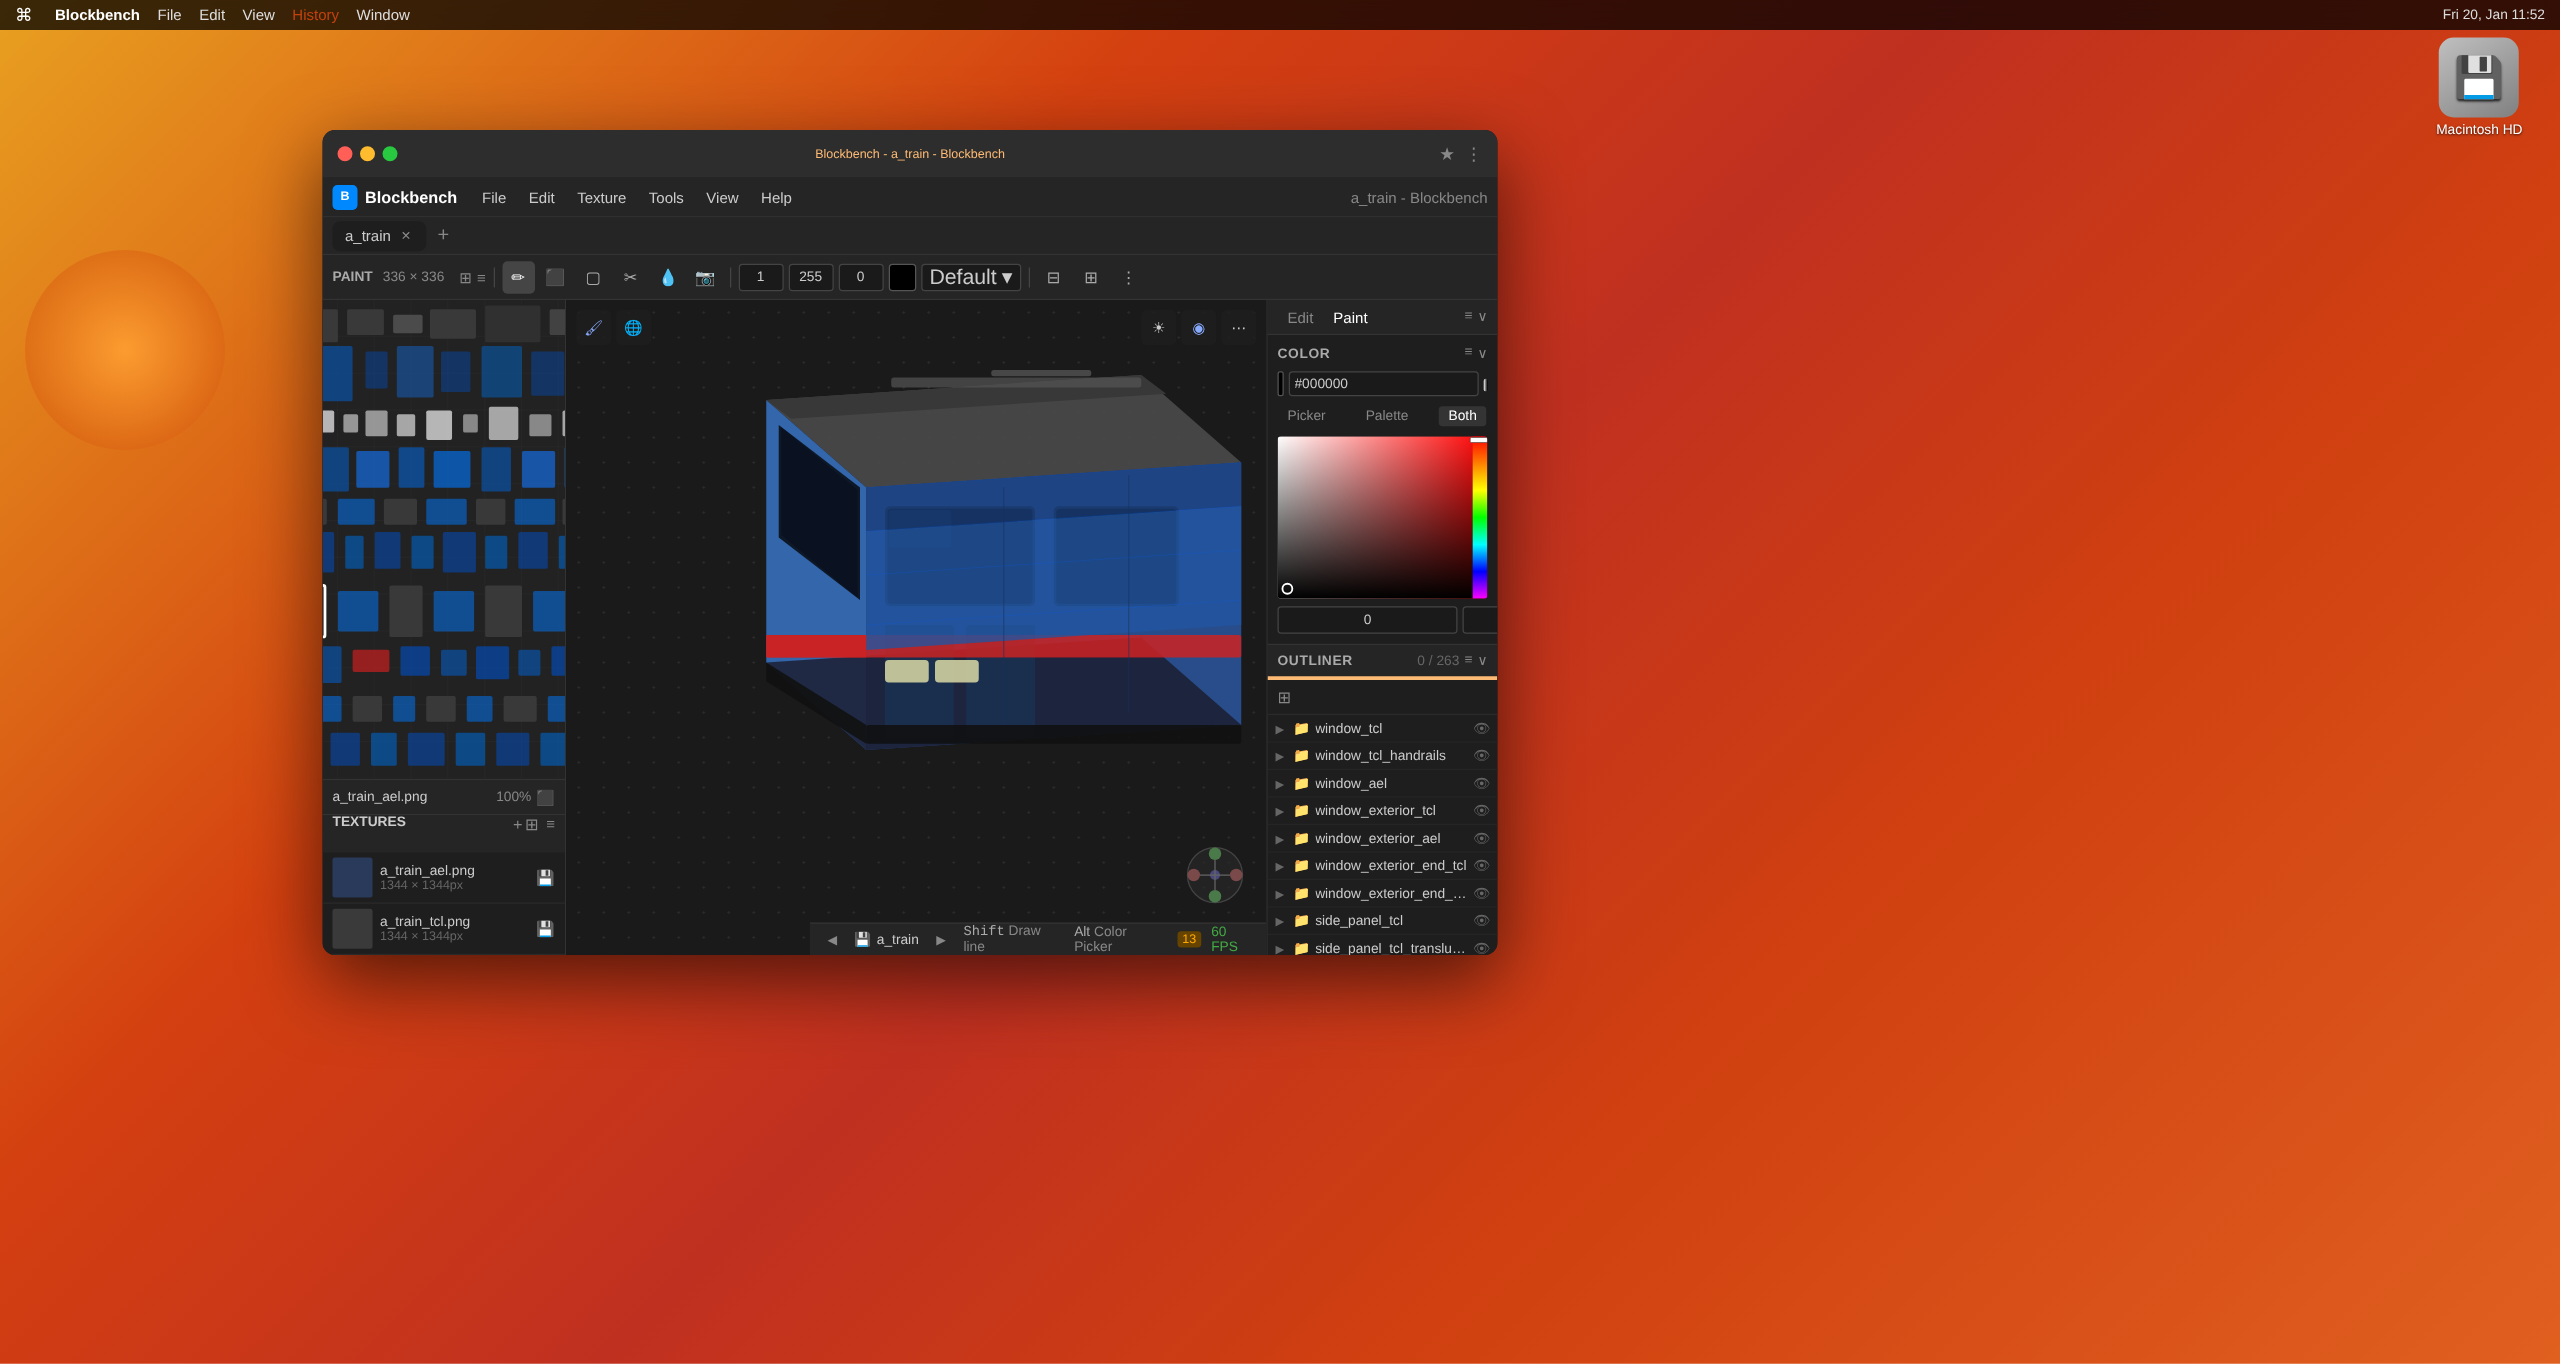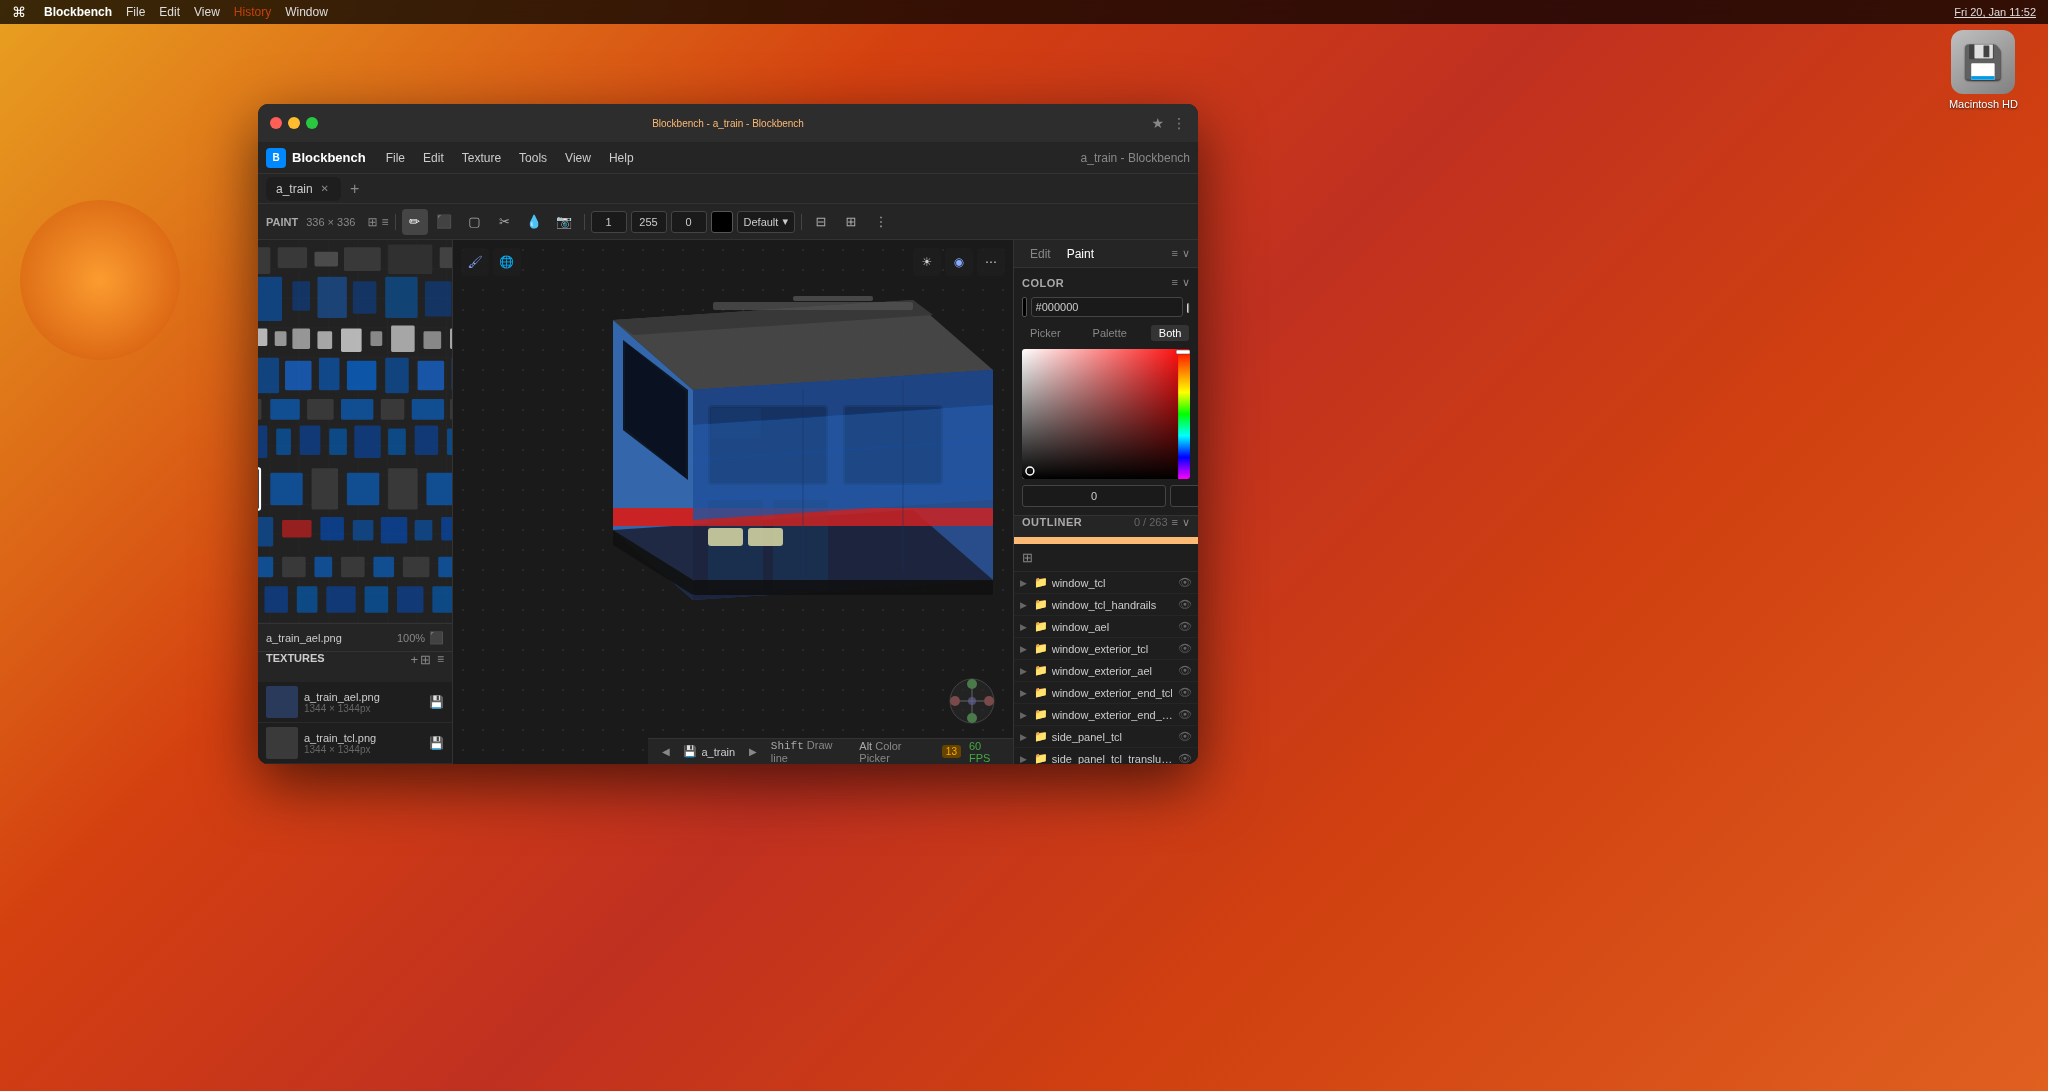--- a/index.html
+++ b/index.html
@@ -279,21 +279,21 @@
       border-radius: 3px;
       border: 1px solid #555;
       cursor: pointer;
     }
     .toolbar-dropdown {
       height: 22px;
       background: #1a1a1a;
       border: 1px solid #444;
       border-radius: 3px;
       color: #ccc;
-      font-size: 11px;
+      font-size: 17px;
       padding: 0 6px;
       display: flex;
       align-items: center;
       gap: 4px;
       cursor: pointer;
     }
 
     
     .main-content {
       display: flex;
@@ -593,23 +593,23 @@
     .outliner-section {
       flex: 1;
       overflow: hidden;
       display: flex;
       flex-direction: column;
     }
     .outliner-header {
       height: 28px;
       background: #252525;
       display: flex;
-      align-items: flex-start;
+      align-items: center;
       padding: 0 8px;
-      border-bottom: 7px solid #fdba74;
+      border-bottom: 3px solid #fdba74;
       flex-shrink: 0;
     }
     .outliner-title {
       color: #aaa;
       font-size: 11px;
       font-weight: 600;
       letter-spacing: 0.5px;
       flex: 1;
     }
     .outliner-count {
@@ -692,21 +692,21 @@
   <div class="menubar-left">
     <span class="menubar-apple">⌘</span>
     <span class="menubar-app-name">Blockbench</span>
     <span style="color:#ddd;font-size:12px;">File</span>
     <span style="color:#ddd;font-size:12px;">Edit</span>
     <span style="color:#ddd;font-size:12px;">View</span>
     <span style="color:#c2410c;font-size:12px;">History</span>
     <span style="color:#ddd;font-size:12px;">Window</span>
   </div>
   <div class="menubar-right">
-    <span style="color:#ddd;text-decoration:underline;">Fri 20, Jan 11:52</span>
+    <span style="color:#ddd;">Fri 20, Jan 11:52</span>
   </div>
 </div>
 
 <div class="desktop-icon">
   <div class="desktop-icon-img">
     <span>💾</span>
   </div>
   <span>Macintosh HD</span>
 </div>
 

